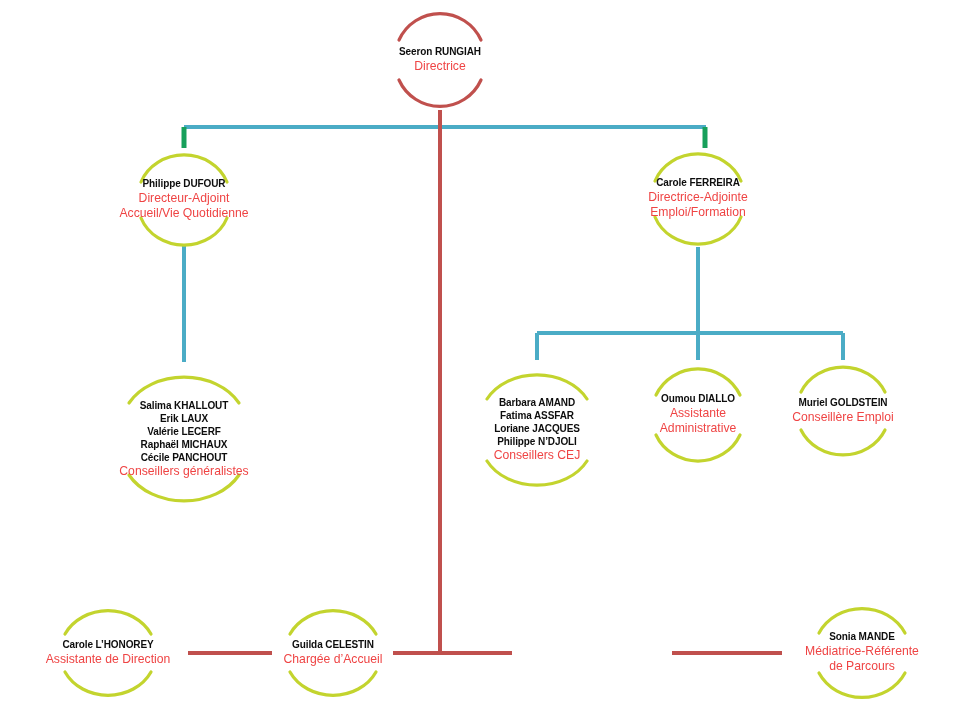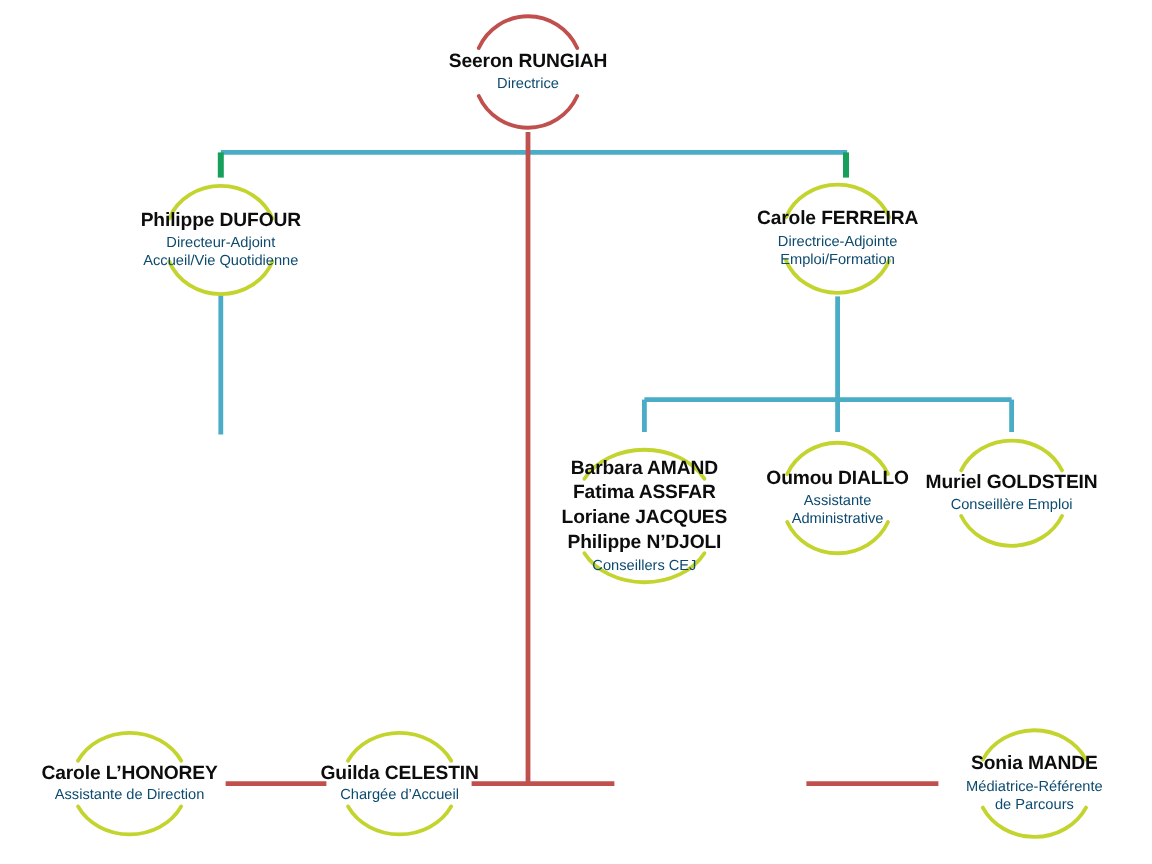--- a/index.html
+++ b/index.html
@@ -45,31 +45,31 @@
     transform: translate(-50%, -50%);
     pointer-events: none;
   }
   .node-text {
     position: relative;
     z-index: 2;
     white-space: nowrap;
   }
   .node-name {
     font-weight: bold;
-    font-size: 16px;
+    font-size: 10px;
     letter-spacing: -0.1px;
     color: #0d0d0d;
   }
   .node-name.multi {
     line-height: 1.3;
   }
   .node-role {
     font-size: 12.2px;
     font-weight: normal;
-    color: #0c4a6e;
+    color: #ef4444;
   }
 </style>
 </head>
 <body>
 
 <div id="chart-root">
 
   <svg id="connector-layer" width="960" height="720" viewBox="0 0 960 720">
 
     <line x1="184" y1="127" x2="706" y2="127" stroke="#4BACC6" stroke-width="4"></line>
@@ -128,20 +128,36 @@
     </svg>
     <div class="node-text node-name">
         <div>Carole FERREIRA</div>
       </div>
     <div class="node-text node-role">
         <div>Directrice-Adjointe</div>
         <div>Emploi/Formation</div>
       </div>
   </div>
 
+  <div class="node" style="left:96px; top:362px; width:176px; height:154px;">
+    <svg class="arc-svg" width="150" height="156" viewBox="0 0 150 156">
+      <path d="M 20 42 A 62 48 0 0 1 130 42" fill="none" stroke="#C3D42E" stroke-width="3.2" stroke-linecap="round"></path>
+      <path d="M 20 114 A 62 48 0 0 0 130 114" fill="none" stroke="#C3D42E" stroke-width="3.2" stroke-linecap="round"></path>
+    </svg>
+    <div class="node-text node-name multi">
+        <div>Salima KHALLOUT</div>
+        <div>Erik LAUX</div>
+        <div>Valérie LECERF</div>
+        <div>Raphaël MICHAUX</div>
+        <div>Cécile PANCHOUT</div>
+      </div>
+    <div class="node-text node-role">
+        <div>Conseillers généralistes</div>
+      </div>
+  </div>
 
   <div class="node" style="left:462px; top:360px; width:150px; height:140px;">
     <svg class="arc-svg" width="136" height="142" viewBox="0 0 136 142">
       <path d="M 18 40 A 56 44 0 0 1 118 40" fill="none" stroke="#C3D42E" stroke-width="3.2" stroke-linecap="round"></path>
       <path d="M 18 102 A 56 44 0 0 0 118 102" fill="none" stroke="#C3D42E" stroke-width="3.2" stroke-linecap="round"></path>
     </svg>
     <div class="node-text node-name multi">
         <div>Barbara AMAND</div>
         <div>Fatima ASSFAR</div>
         <div>Loriane JACQUES</div>

